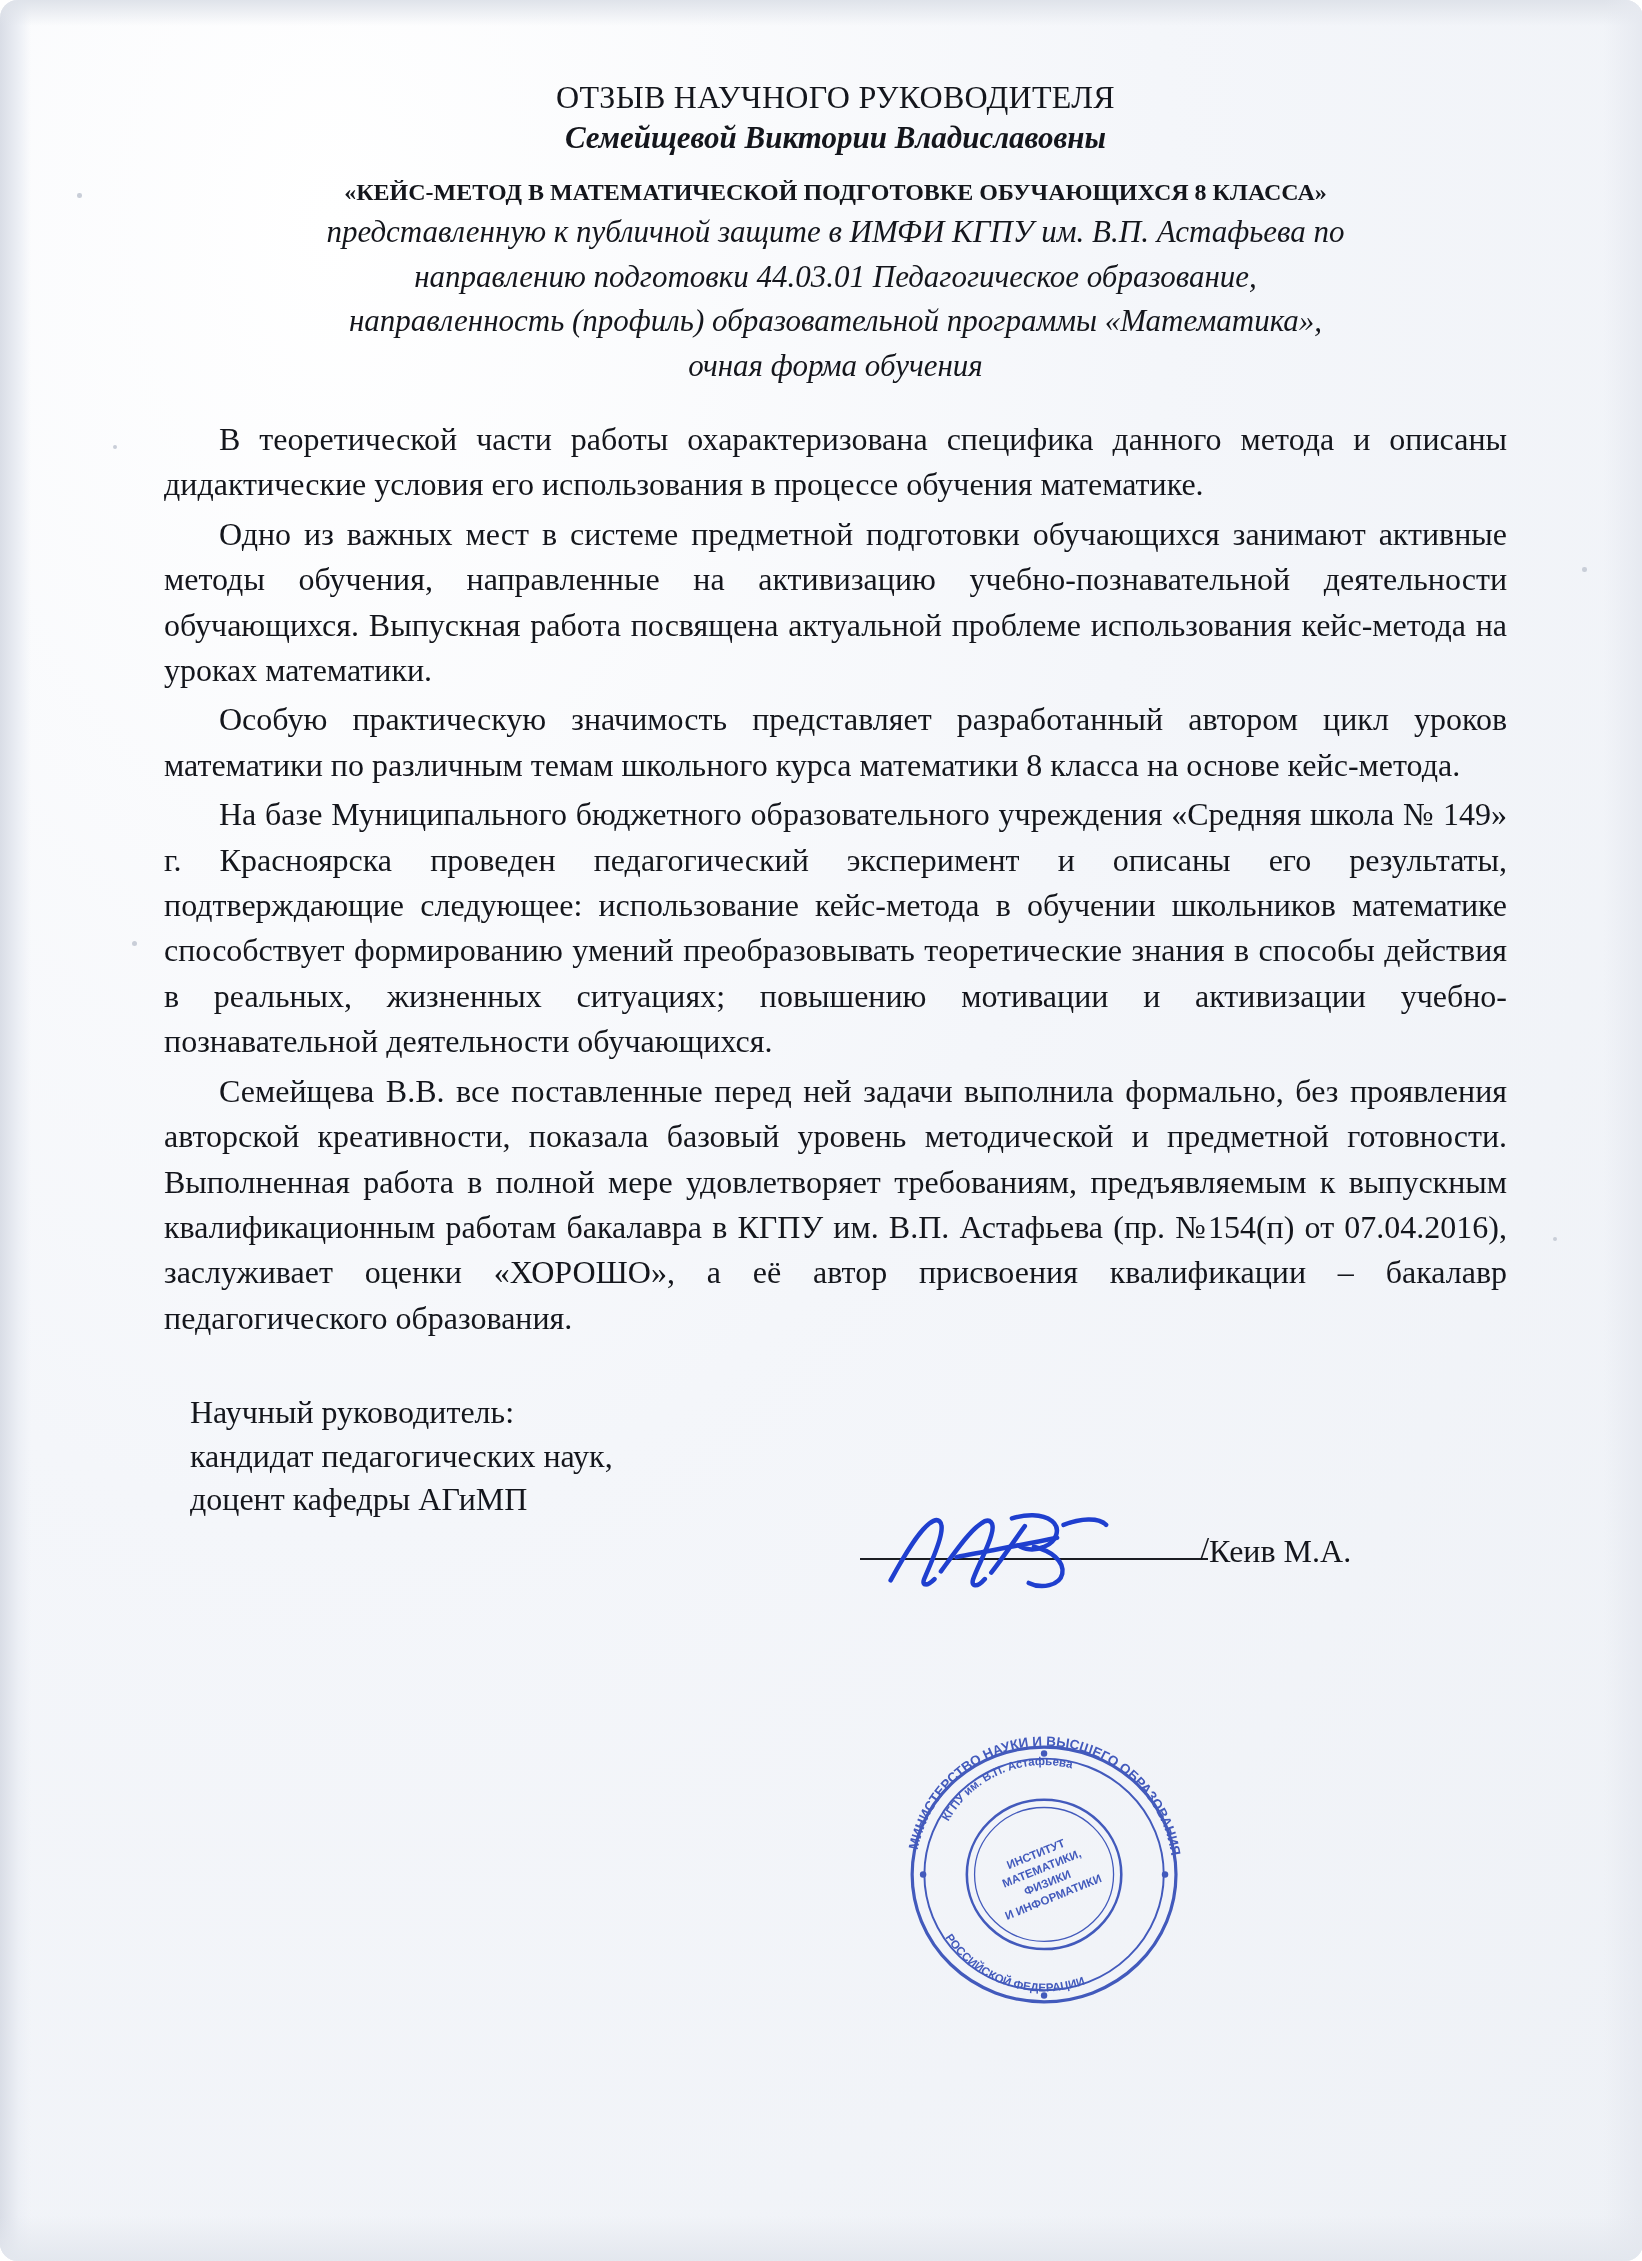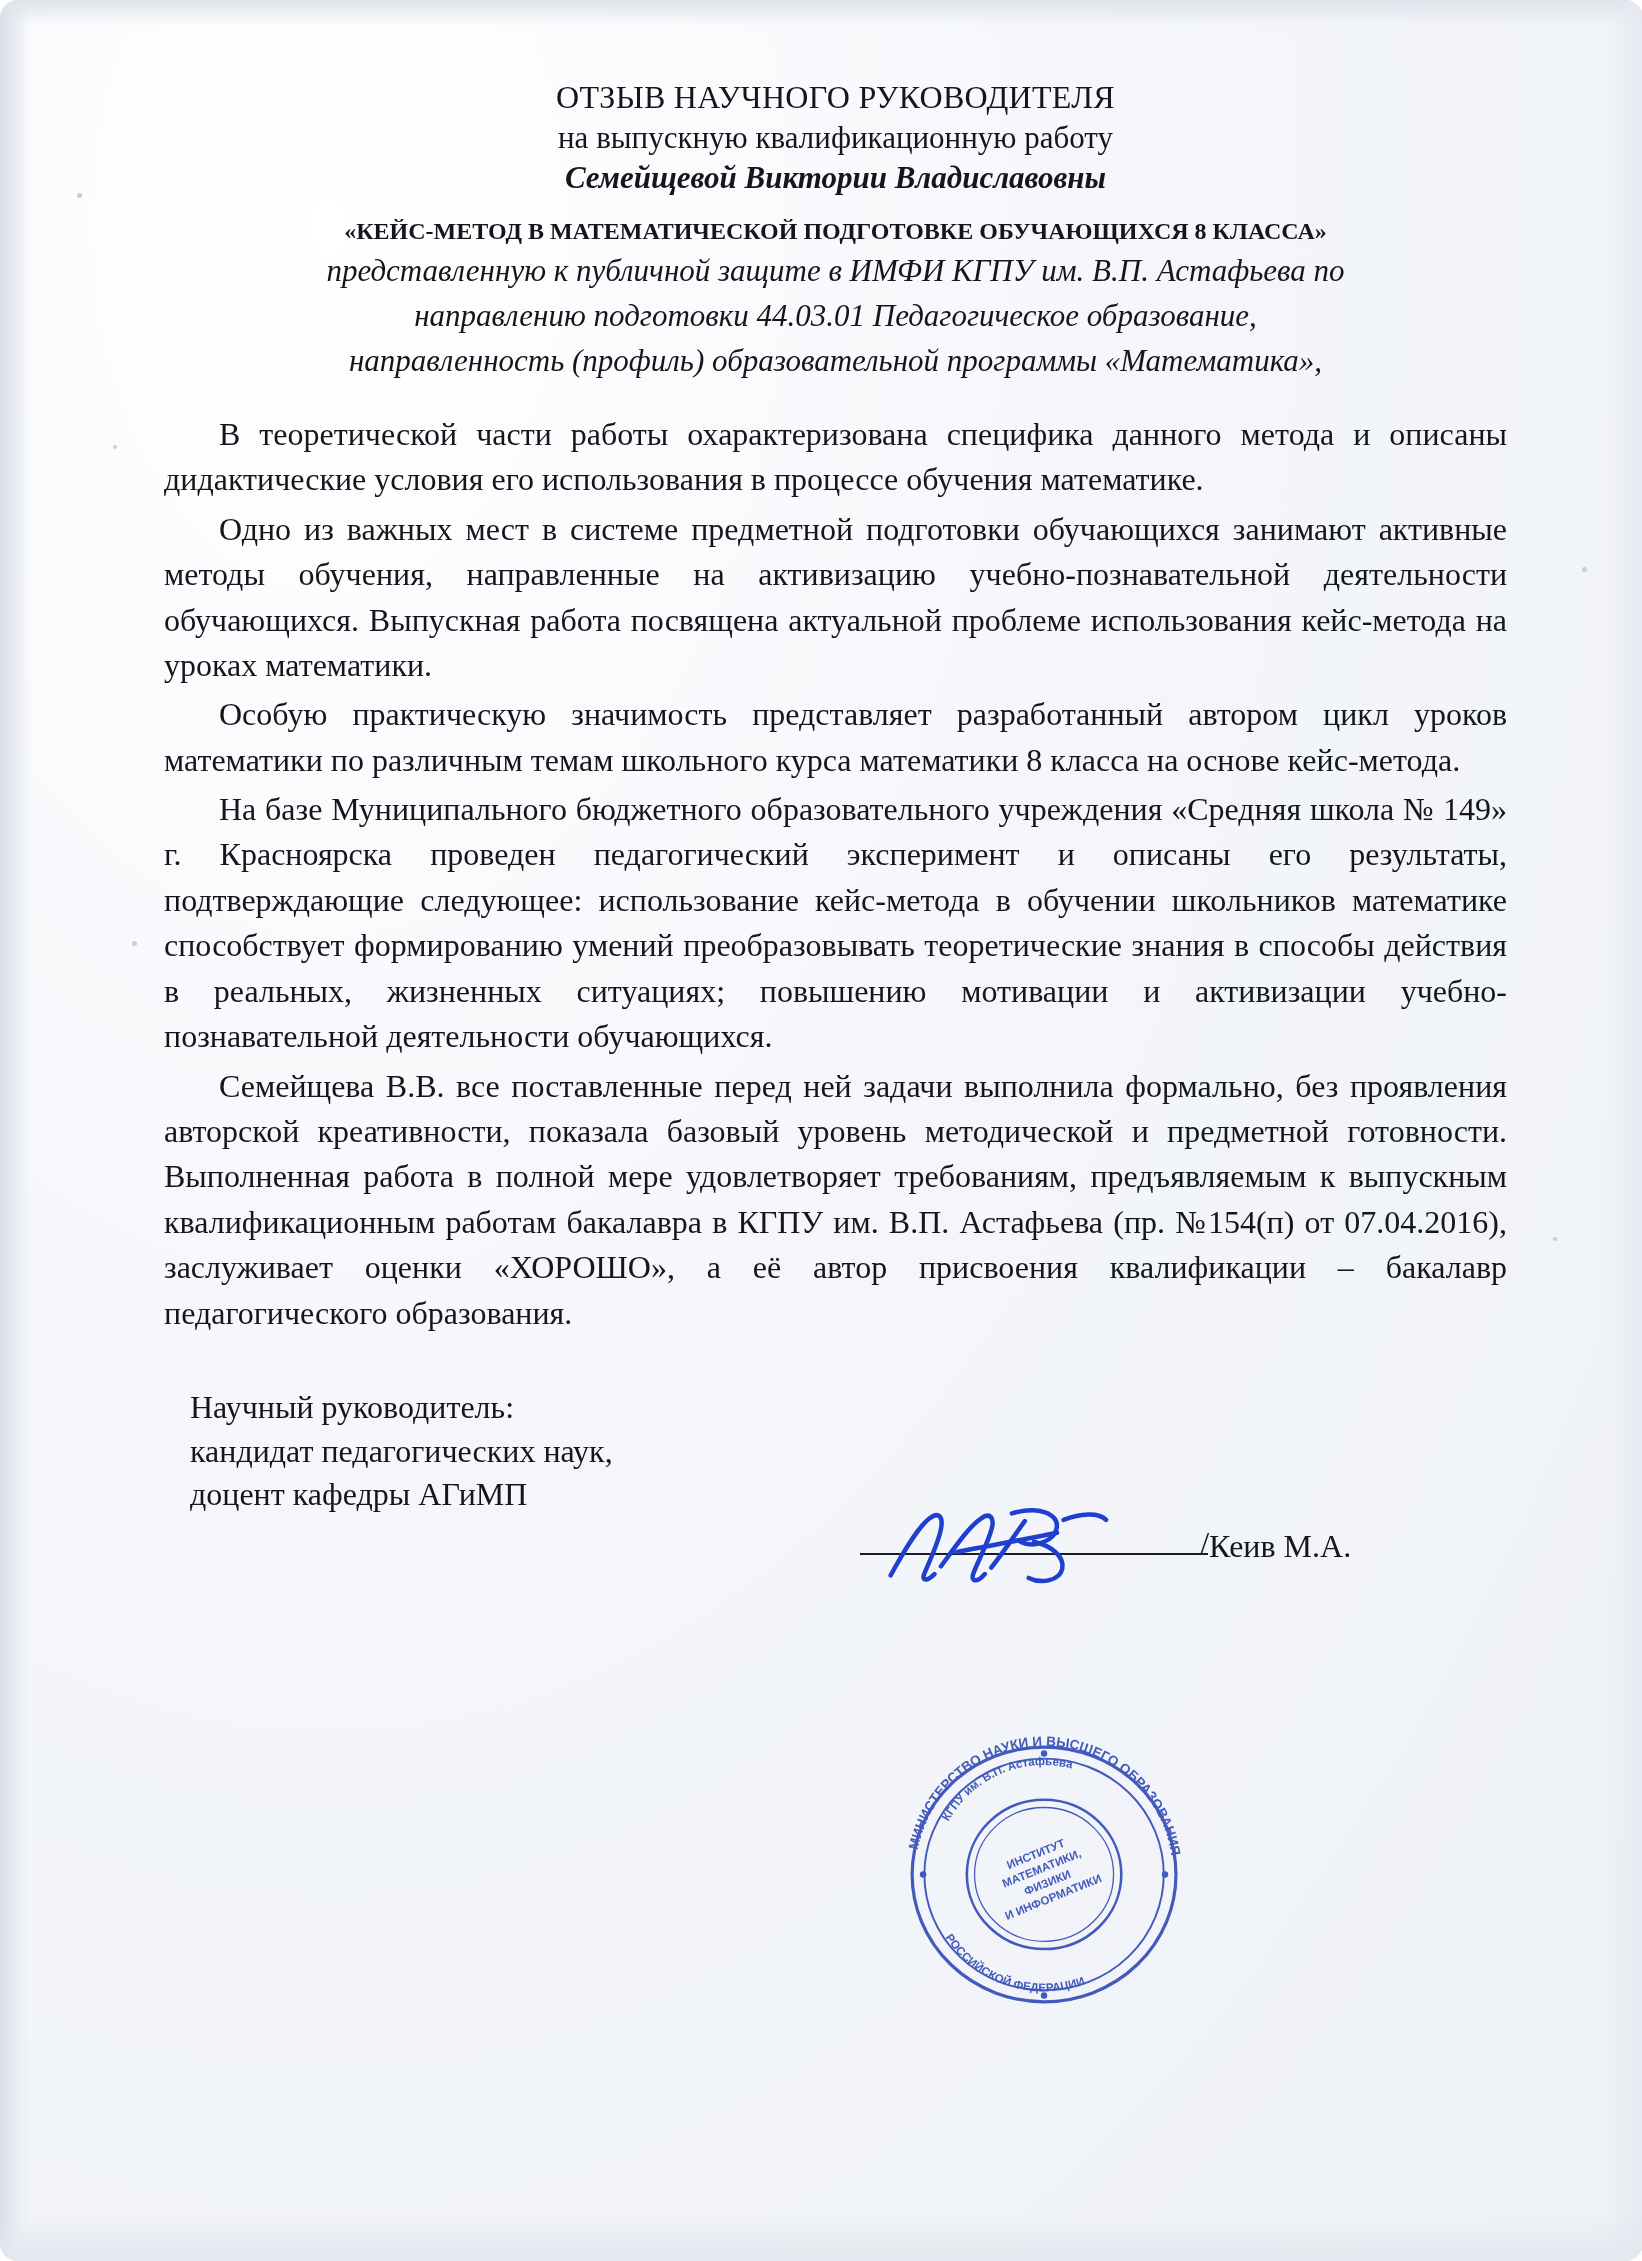--- a/index.html
+++ b/index.html
@@ -193,26 +193,26 @@
   <div class="speck" style="left:77px;top:193px;width:4.5px;height:4.5px;"></div>
   <div class="speck" style="left:113px;top:445px;width:3.9px;height:3.9px;"></div>
   <div class="speck" style="left:132px;top:941px;width:5.2px;height:5.2px;"></div>
   <div class="speck" style="left:1553px;top:1237px;width:3.9px;height:3.9px;"></div>
   <div class="speck" style="left:1582px;top:567px;width:4.5px;height:4.5px;"></div>
 
   <div class="content">
 
     <div>
       <div class="head-line h-title">ОТЗЫВ НАУЧНОГО РУКОВОДИТЕЛЯ</div>
-      <div class="head-line h-sub">на выпускную квалификационную работу</div>
       <div class="head-line h-name">Семейщевой Виктории Владиславовны</div>
       <div class="head-line h-work">«КЕЙС-МЕТОД В МАТЕМАТИЧЕСКОЙ ПОДГОТОВКЕ ОБУЧАЮЩИХСЯ 8 КЛАССА»</div>
       <div class="head-line h-rest">представленную к публичной защите в ИМФИ КГПУ им. В.П. Астафьева по</div>
       <div class="head-line h-rest">направлению подготовки 44.03.01 Педагогическое образование,</div>
       <div class="head-line h-rest">направленность (профиль) образовательной программы «Математика»,</div>
+      <div class="head-line h-rest">очная форма обучения</div>
     </div>
 
     <div class="body-block">
       <p class="para">В теоретической части работы охарактеризована специфика данного метода и описаны дидактические условия его использования в процессе обучения математике.</p>
       <p class="para">Одно из важных мест в системе предметной подготовки обучающихся занимают активные методы обучения, направленные на активизацию учебно-познавательной деятельности обучающихся. Выпускная работа посвящена актуальной проблеме использования кейс-метода на уроках математики.</p>
       <p class="para">Особую практическую значимость представляет разработанный автором цикл уроков математики по различным темам школьного курса математики 8 класса на основе кейс-метода.</p>
       <p class="para">На базе Муниципального бюджетного образовательного учреждения «Средняя школа № 149» г. Красноярска проведен педагогический эксперимент и описаны его результаты, подтверждающие следующее: использование кейс-метода в обучении школьников математике способствует формированию умений преобразовывать теоретические знания в способы действия в реальных, жизненных ситуациях; повышению мотивации и активизации учебно-познавательной деятельности обучающихся.</p>
       <p class="para">Семейщева В.В. все поставленные перед ней задачи выполнила формально, без проявления авторской креативности, показала базовый уровень методической и предметной готовности. Выполненная работа в полной мере удовлетворяет требованиям, предъявляемым к выпускным квалификационным работам бакалавра в КГПУ им. В.П. Астафьева (пр. №154(п) от 07.04.2016), заслуживает оценки «ХОРОШО», а её автор присвоения квалификации – бакалавр педагогического образования.</p>
     </div>
 

